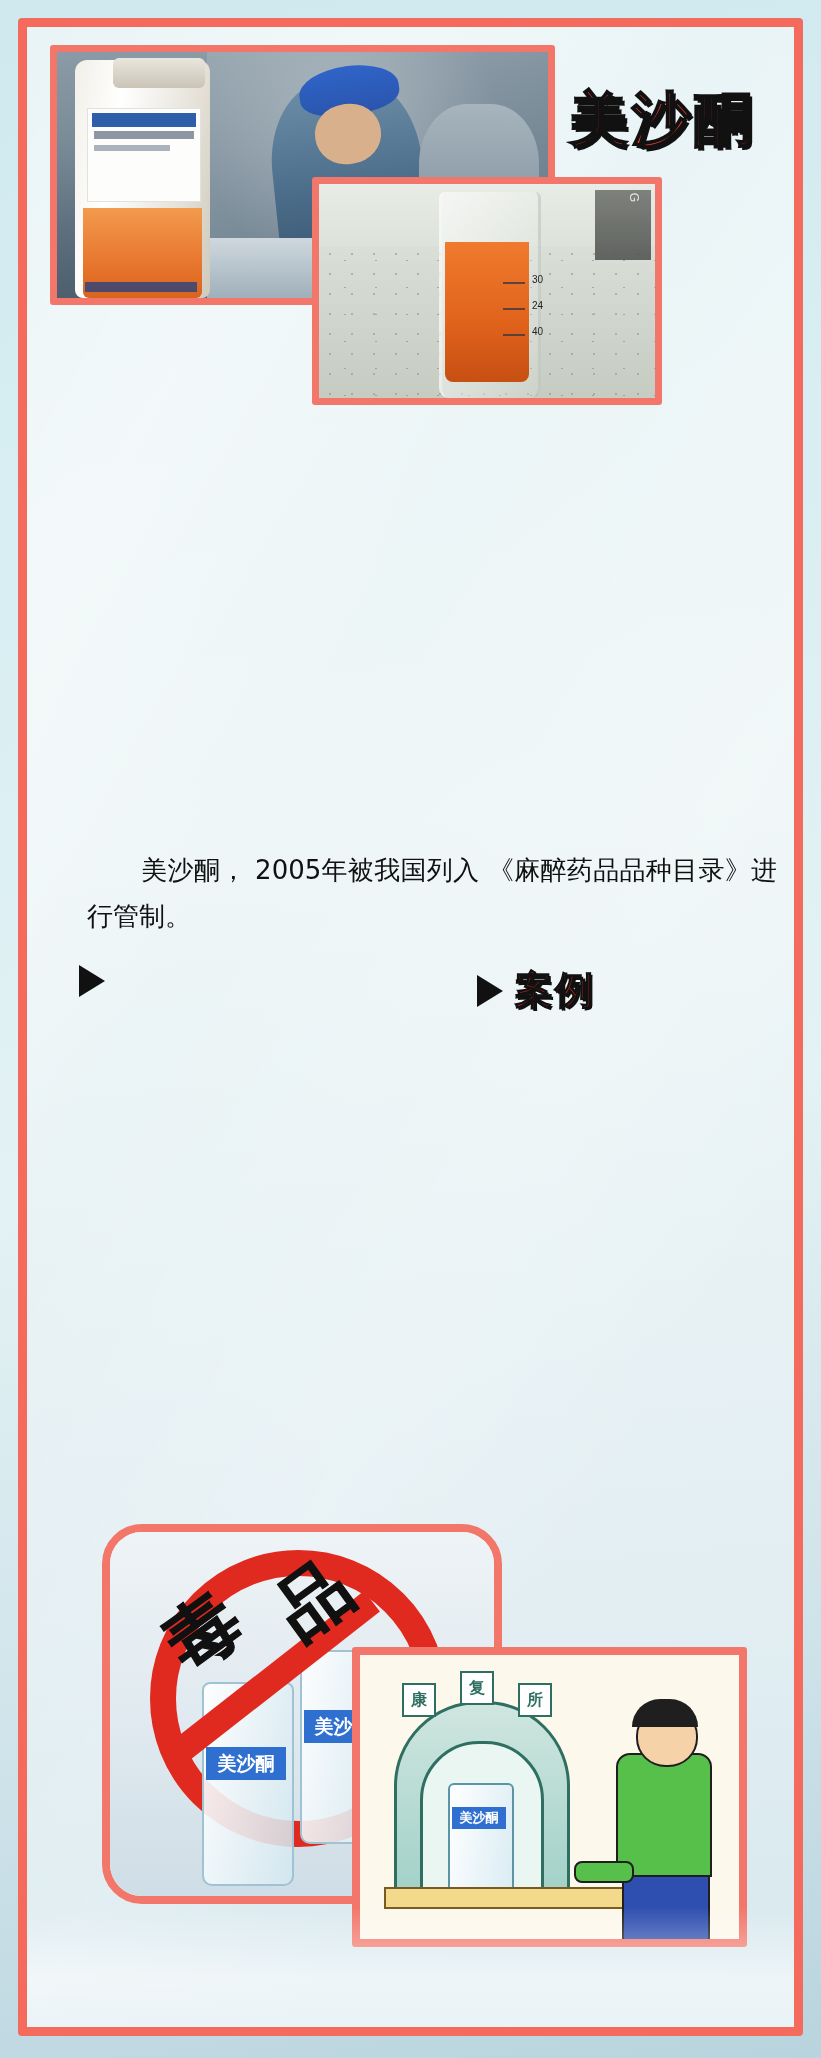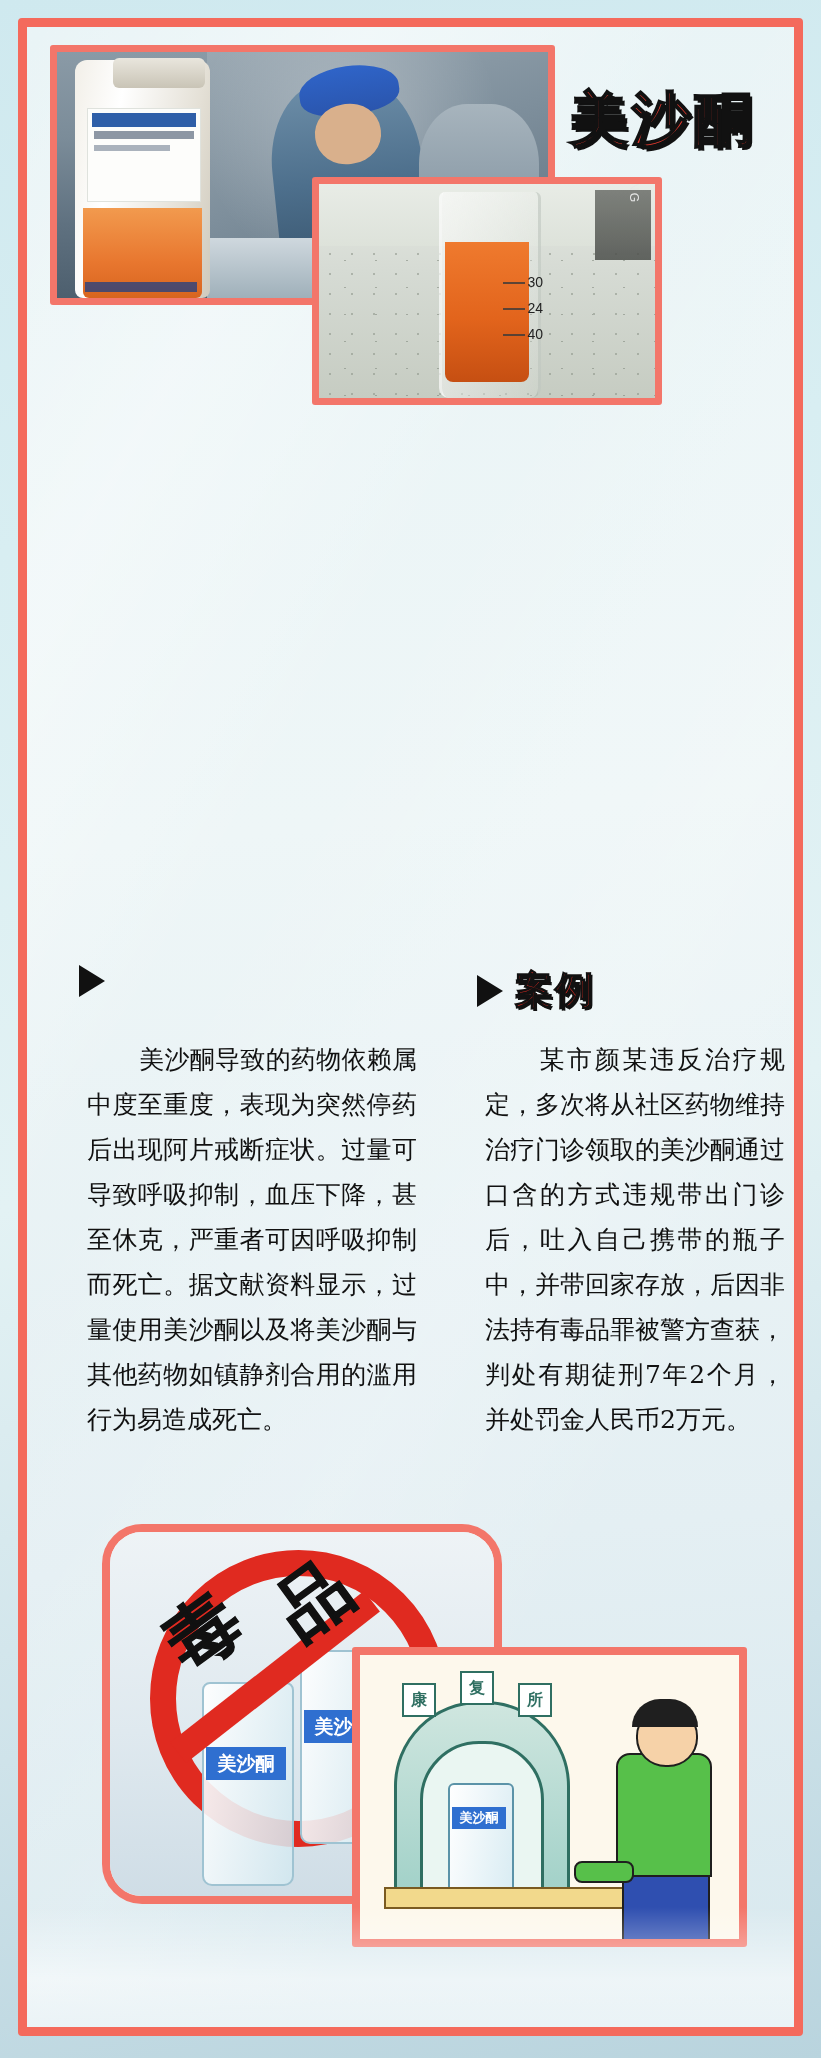--- a/index.html
+++ b/index.html
@@ -83,21 +83,21 @@
     background-size:22px 20px,31px 27px;background-position:0 0,11px 9px;opacity:.55;}
   .p2-wall{position:absolute;left:0;top:0;width:100%;height:62px;background:linear-gradient(180deg,#e8ece6,#dde2da);}
   .p2-cyl{position:absolute;left:120px;top:8px;width:96px;height:206px;
     background:linear-gradient(100deg,rgba(255,255,255,.55),rgba(225,230,224,.25));
     border-left:3px solid rgba(255,255,255,.6);border-right:3px solid rgba(160,170,160,.45);
     border-radius:6px 6px 10px 10px;}
   .p2-liquid{position:absolute;left:126px;top:58px;width:84px;height:140px;
     background:linear-gradient(180deg,#ef7a2e 0%,#e2641c 55%,#c64f12 100%);
     border-radius:0 0 8px 8px;}
   .p2-tick{position:absolute;right:18px;width:28px;height:2px;background:#3a3a3a;opacity:.8;}
-  .p2-num{position:absolute;right:12px;font-size:14px;color:#222;font-family:"Liberation Sans",sans-serif;}
+  .p2-num{position:absolute;right:12px;font-size:10px;color:#222;font-family:"Liberation Sans",sans-serif;}
   .p2-side{position:absolute;right:4px;top:6px;width:56px;height:70px;
     background:linear-gradient(180deg,#6c6f6a,#4b4e4a);opacity:.85;}
   .p2-sidetxt{position:absolute;right:10px;top:14px;color:#e6e6e6;font-size:12px;letter-spacing:2px;transform:rotate(90deg);transform-origin:right top;}
 
   
   .title{
     position:absolute;right:34px;top:36px;
     font-size:58px;font-weight:bold;letter-spacing:4px;
     color:#ef3b2f;
     -webkit-text-stroke:2px #111;
@@ -249,31 +249,30 @@
       <div class="p2-tick" style="top:124px;right:130px;width:22px;"></div>
       <span class="p2-num" style="top:116px;right:112px;">24</span>
       <div class="p2-tick" style="top:150px;right:130px;width:22px;"></div>
       <span class="p2-num" style="top:142px;right:112px;">40</span>
     </div>
 
     <div class="title">美沙酮</div>
   </div>
 
 
+  <div class="black-para"><span class="ind"></span><span>美沙酮， 2005年被我国列入 《麻醉药品品种目录》进行管制。</span></div>
 
   <div class="sec-h" id="sec-harm">
     <span class="tri"></span>
   </div>
   <div class="sec-h" id="sec-case">
     <span class="tri"></span>
     <span class="txt">案例</span>
   </div>
 
-  <div class="col-text" id="col-left"><span class="ind"></span><span>美沙酮导致的药物依赖属中度至重度，表现为突然停药后出现阿片戒断症状。过量可导致呼吸抑制，血压下降，甚至休克，严重者可因呼吸抑制而死亡。据文献资料显示，过量使用美沙酮以及将美沙酮与其他药物如镇静剂合用的滥用行为易造成死亡。</span></div>
-  <div class="col-text" id="col-right"><span class="ind"></span><span>某市颜某违反治疗规定，多次将从社区药物维持治疗门诊领取的美沙酮通过口含的方式违规带出门诊后，吐入自己携带的瓶子中，并带回家存放，后因非法持有毒品罪被警方查获，判处有期徒刑7年2个月，并处罚金人民币2万元。</span></div>
 
   <div class="photo3">
     <div class="p3-bg"></div>
     <div class="p3-ring"></div>
     <div class="p3-bottle b1"></div>
     <div class="p3-bottle b2"></div>
     <div class="p3-lbl l1">美沙酮</div>
     <div class="p3-lbl l2">美沙酮</div>
     <div class="p3-slash"></div>
     <div class="p3-ch p3-ch1">毒</div>

